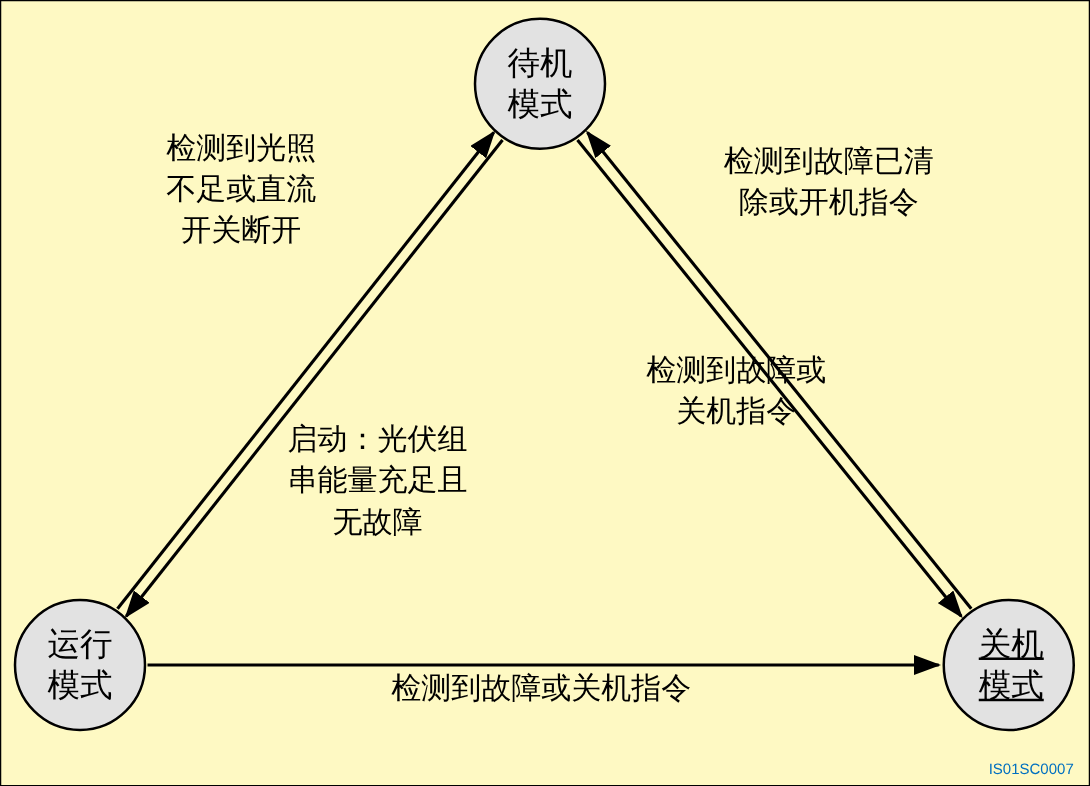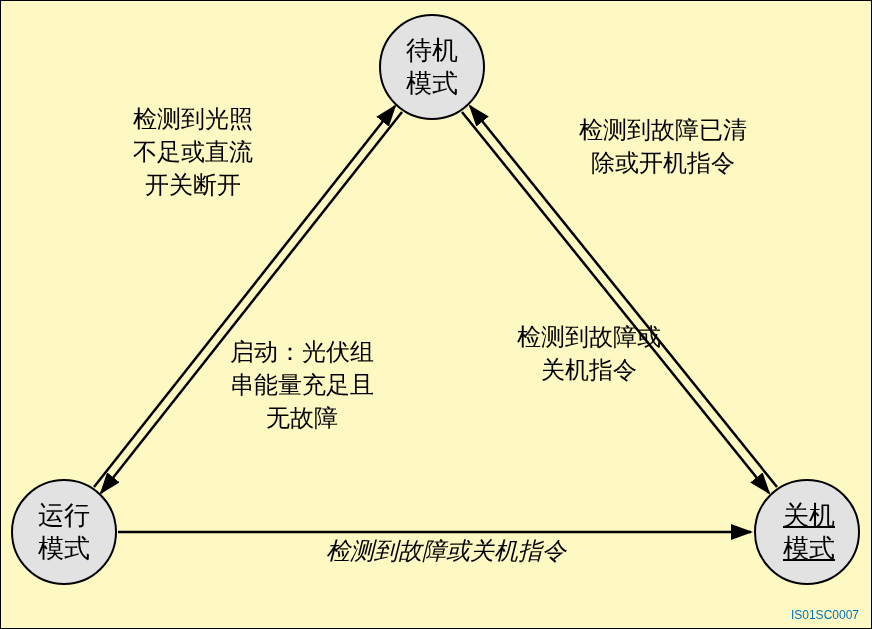--- a/index.html
+++ b/index.html
@@ -85,19 +85,19 @@
 模式</div>
 
   <div class="edge-label" style="left:156px; top:152px;margin-left:36px;">检测到光照
 不足或直流
 开关断开</div>
   <div class="edge-label" style="left:662px; top:146px;">检测到故障已清
 除或开机指令</div>
   <div class="edge-label" style="left:301px; top:385px;">启动：光伏组
 串能量充足且
 无故障</div>
-  <div class="edge-label" style="left:588px; top:313px;margin-top:40px;">检测到故障或
+  <div class="edge-label" style="left:588px; top:313px;">检测到故障或
 关机指令</div>
-  <div class="edge-label" style="left:445px; top:551px;font-style:italic;">检测到故障或关机指令</div>
+  <div class="edge-label" style="left:432px; top:551px;">检测到故障或关机指令</div>
 
   <div class="figure-id">IS01SC0007</div>
 
 </div>
 
 </body></html>

